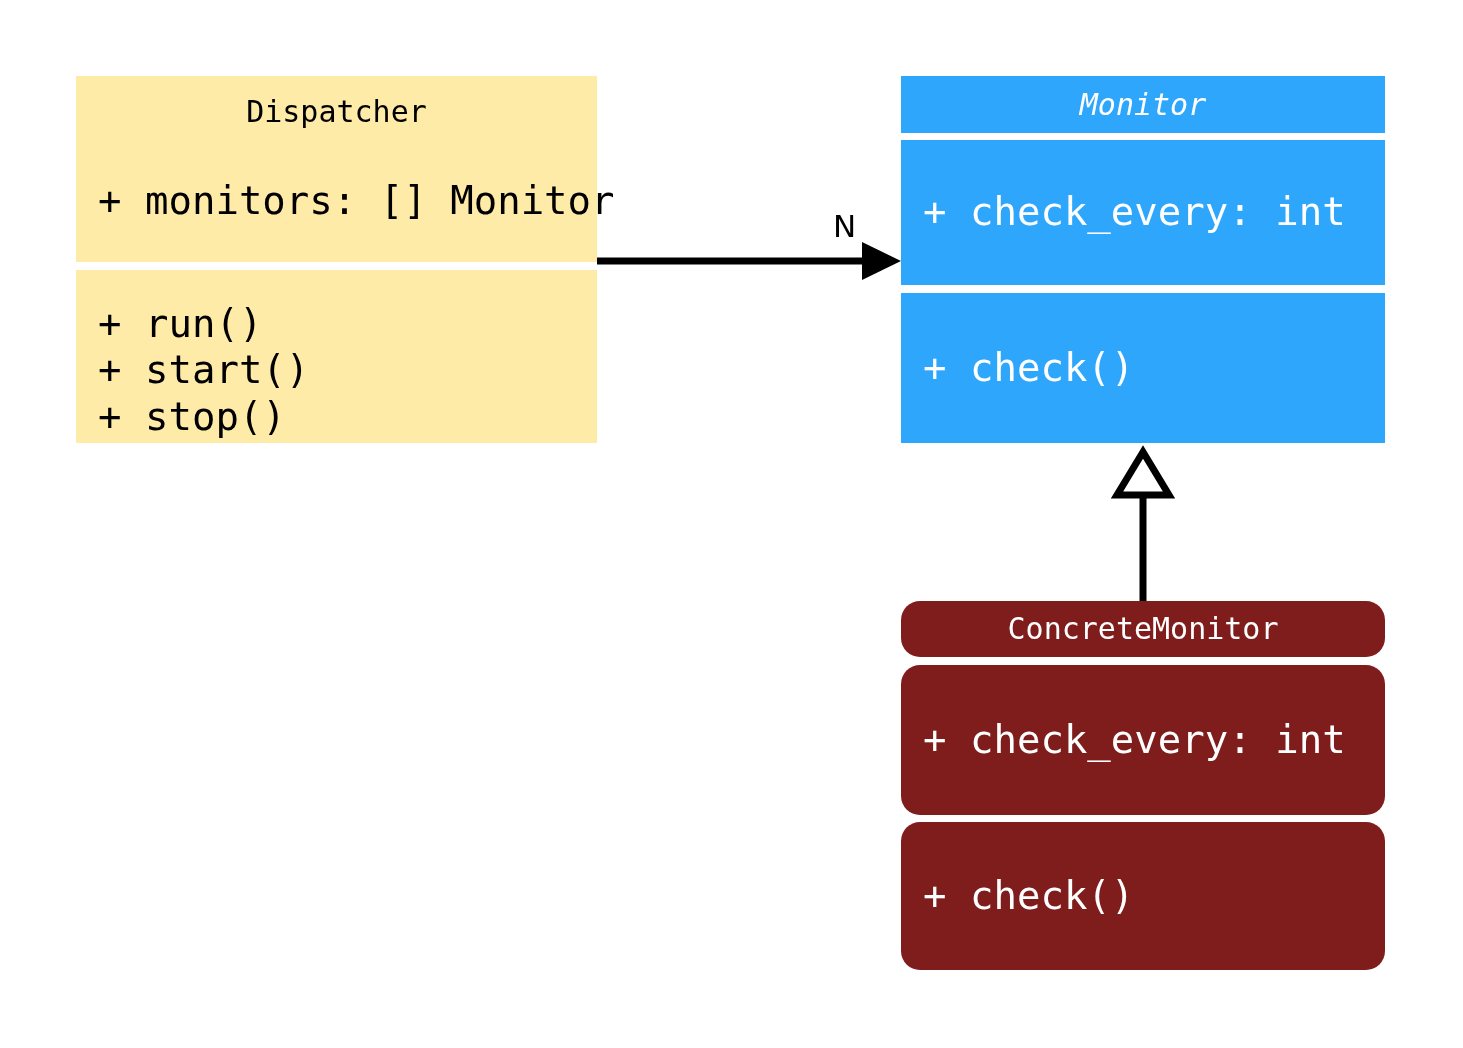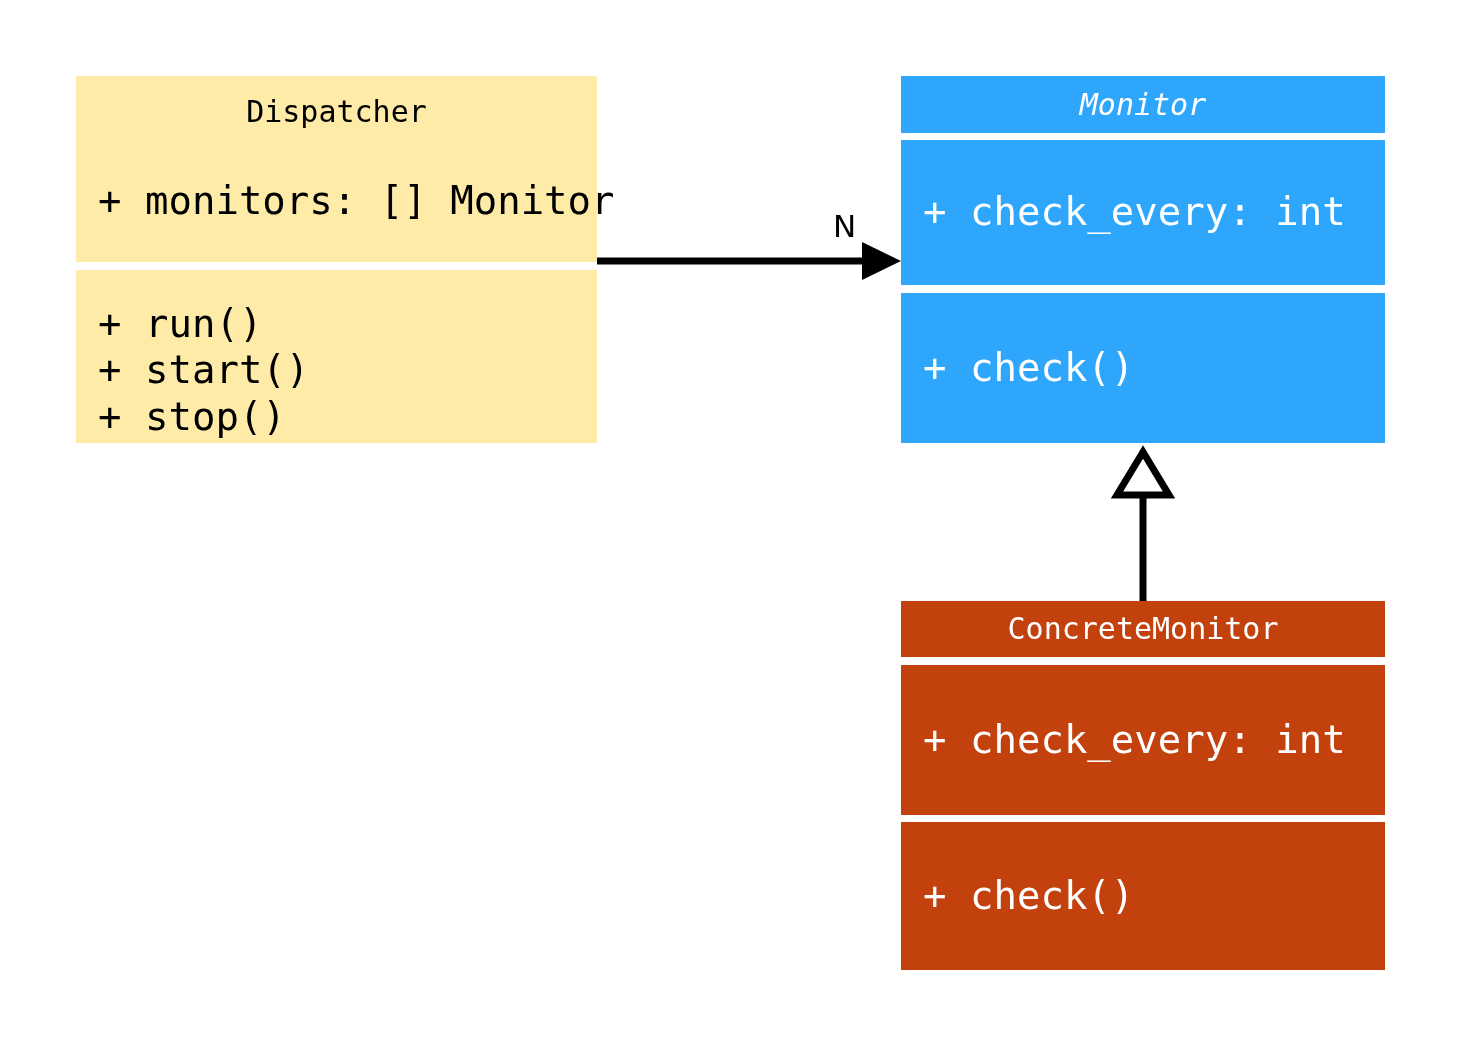--- a/index.html
+++ b/index.html
@@ -57,21 +57,21 @@
   .cls-dispatcher .uml-section { background: #ffeba8; }
   .cls-dispatcher .uml-title,
   .cls-dispatcher .uml-member { color: #000000; }
 
   
   .cls-monitor .uml-section { background: #2ea6fc; }
   .cls-monitor .uml-title,
   .cls-monitor .uml-member { color: #ffffff; }
 
   
-  .cls-concrete .uml-section { background: #c2410c; }
+  .cls-concrete .uml-section { background: #7f1d1d; border-radius: 19px; }
   .cls-concrete .uml-title,
   .cls-concrete .uml-member { color: #ffffff; }
 
   
   .connector-svg {
     position: absolute;
     left: 0;
     top: 0;
     width: 1463px;
     height: 1048px;

